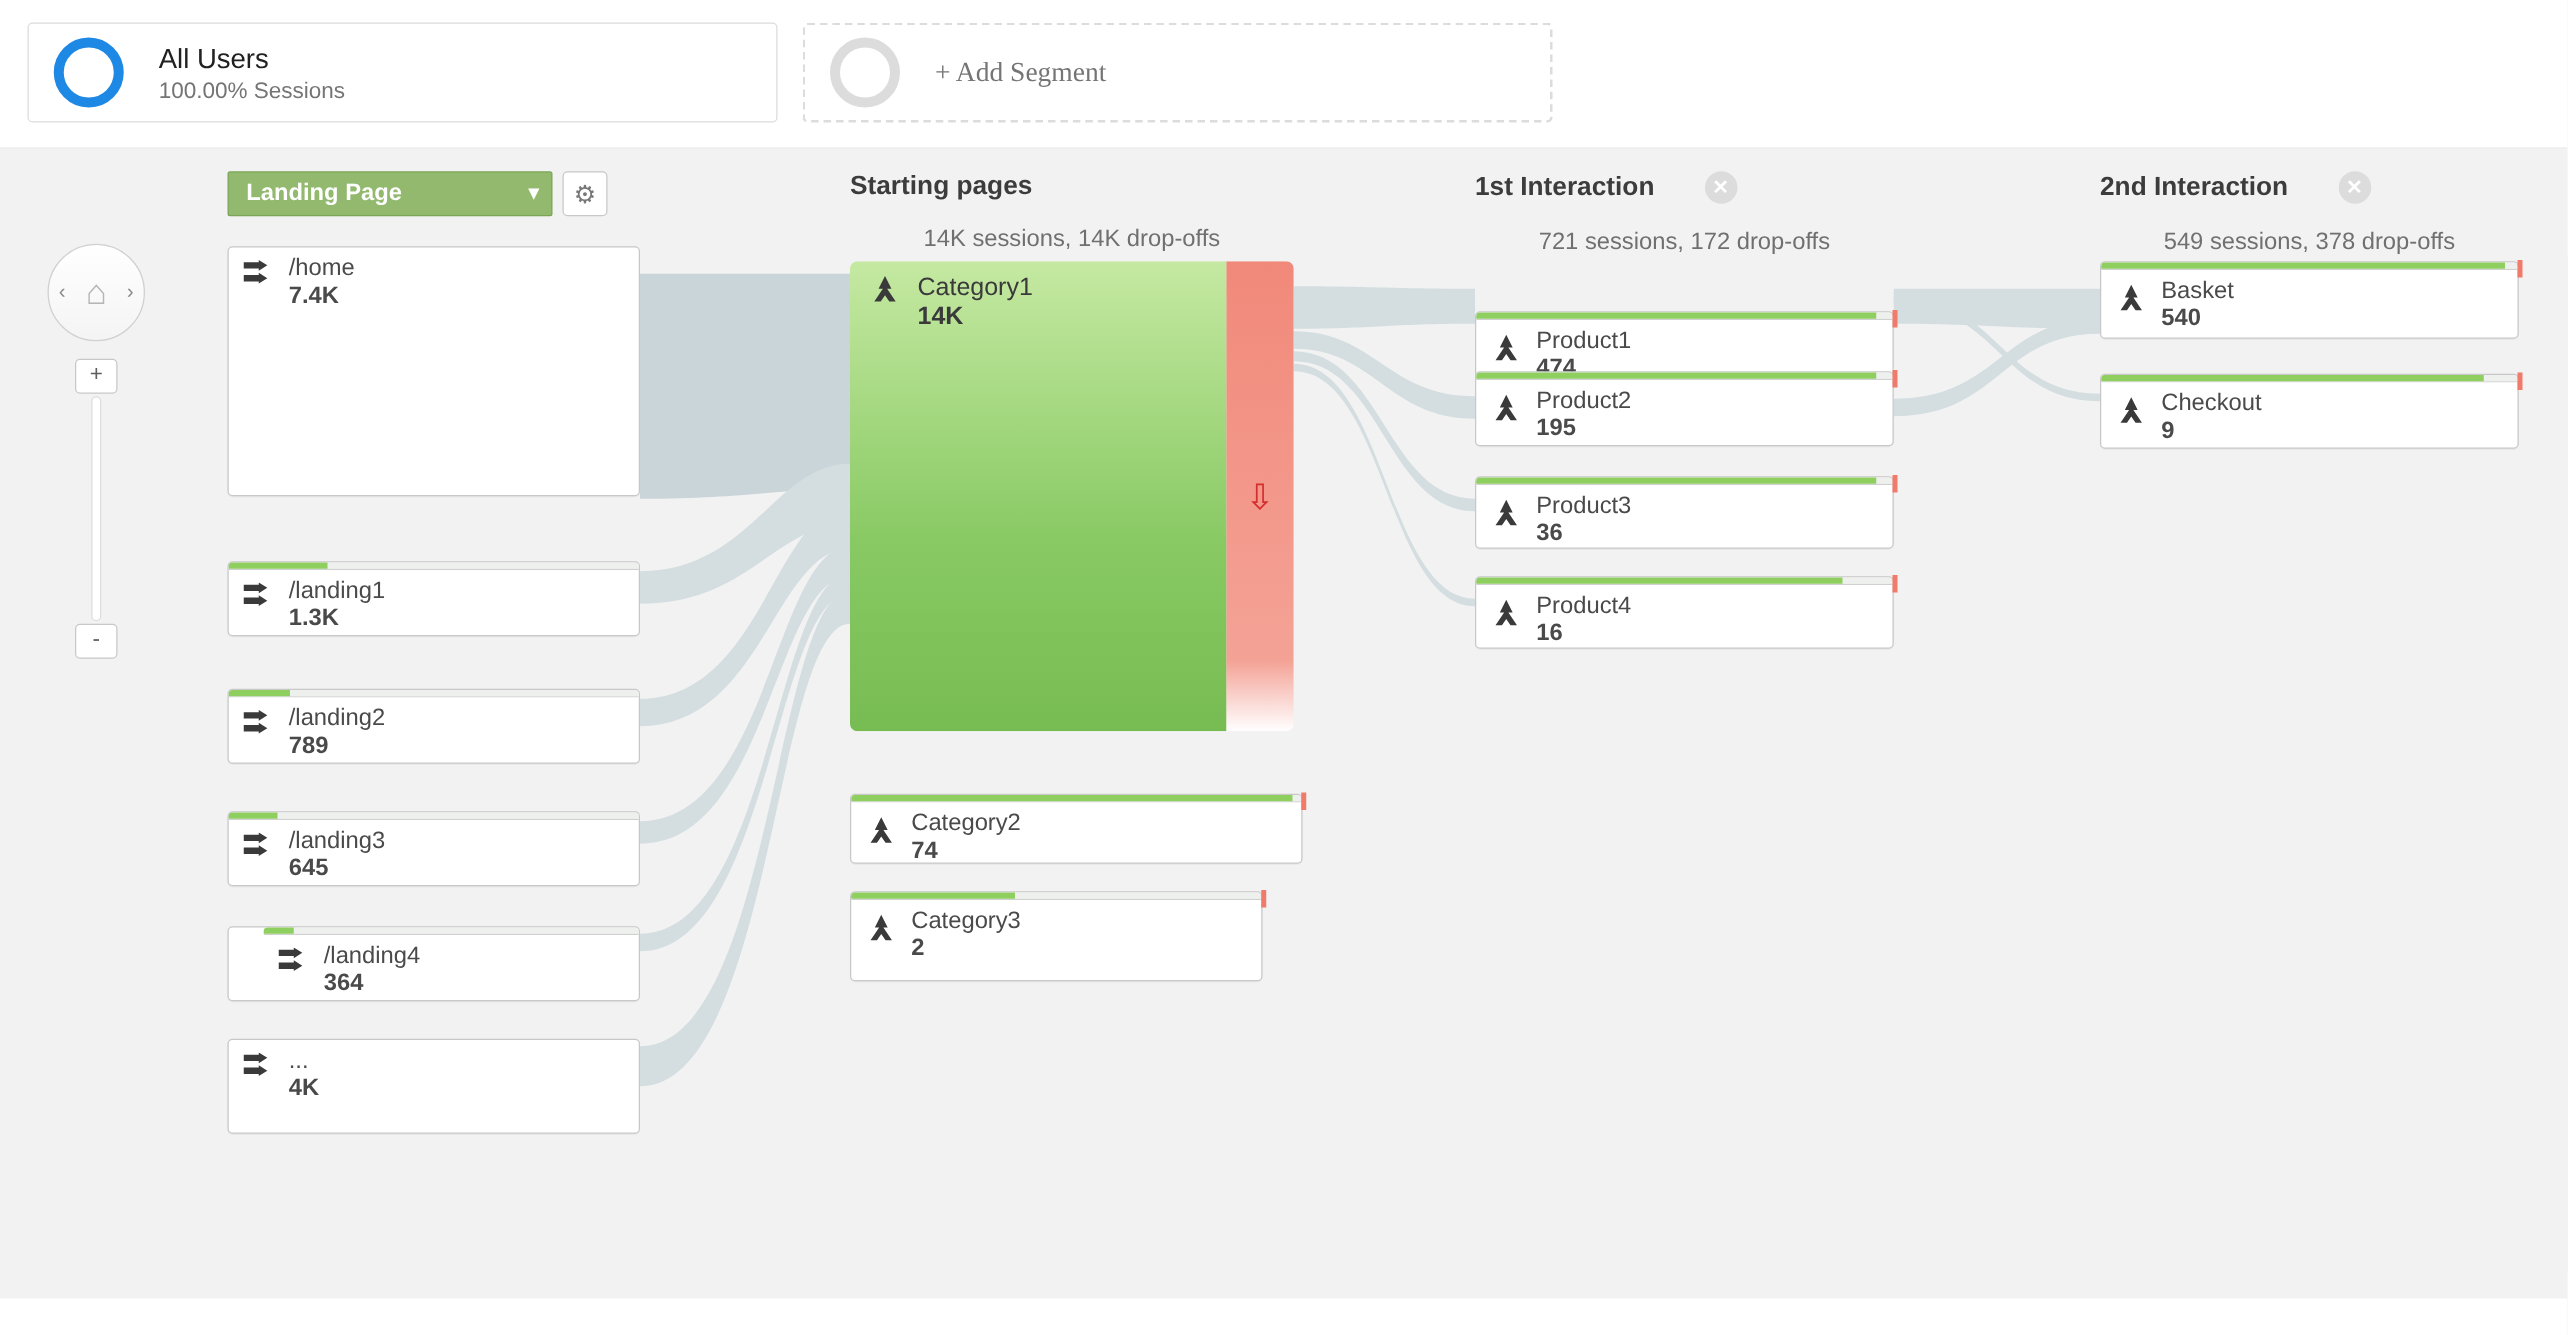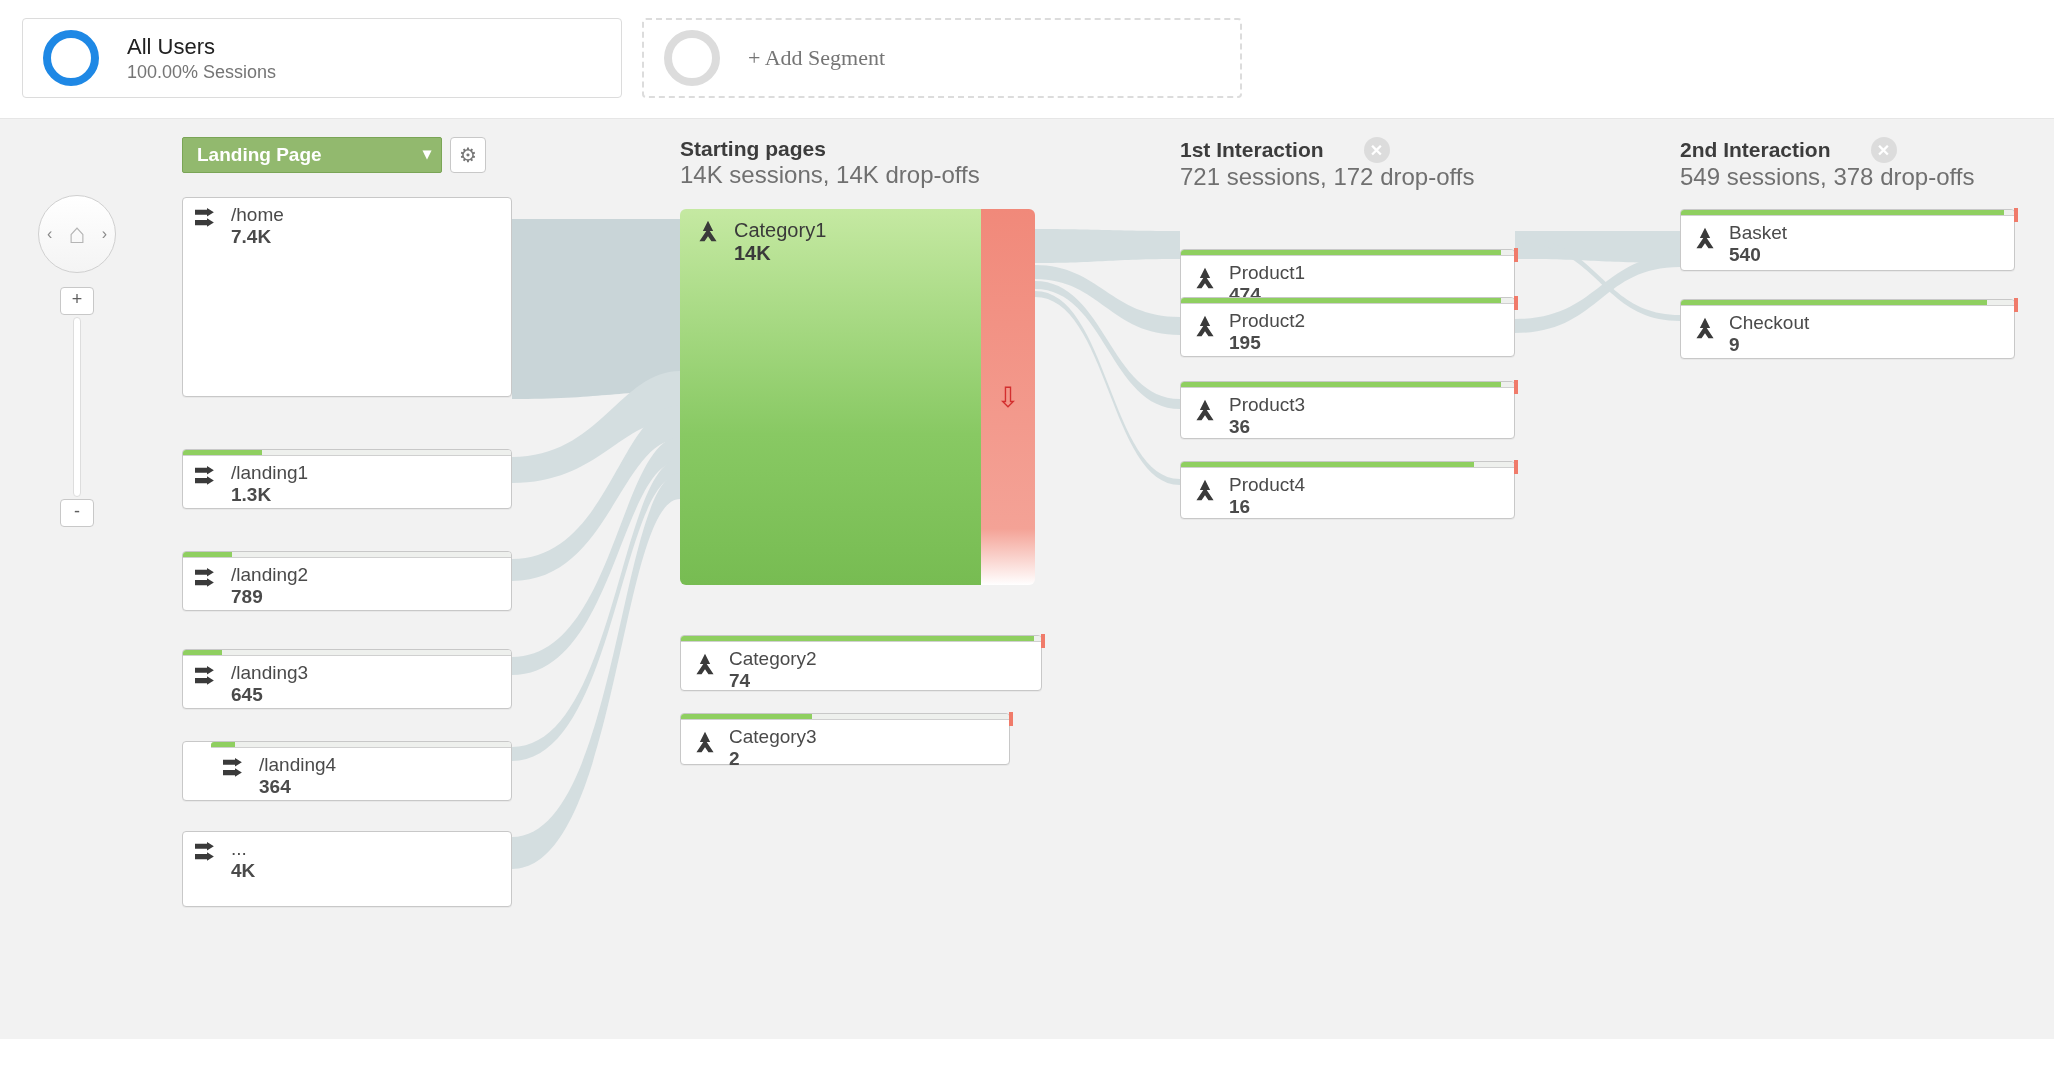--- a/index.html
+++ b/index.html
@@ -112,28 +112,28 @@
     position:absolute;
     top: 0;
     bottom:0;
   }
   .col-sources { left: 182px; width: 330px; }
   .col-start   { left: 680px; width: 355px; }
   .col-int1    { left: 1180px;width: 335px; }
   .col-int2    { left: 1680px;width: 335px; }
 
   .col-header {
-    position:absolute; top:18px; left:0; right:0;
+    position:absolute; top:18px; left:0; right:0;text-align:center;
   }
   .col-header .title {
     font-size:21px; font-weight:bold; color:#3c3c3c;
     display:flex; align-items:center; gap:12px;
   }
   .col-header .sub {
-    font-size:24px; color:#707070; margin-top:0;
+    font-size:19px; color:#707070; margin-top:20px;
   }
   .col-header .close-pill {
     width:26px;height:26px;border-radius:50%;
     background:#dcdcdc;color:#fff;font-size:16px;
     display:inline-flex;align-items:center;justify-content:center;
     margin-left: 28px;
     cursor:pointer;
   }
 
   
@@ -410,21 +410,21 @@
           <svg viewBox="0 0 32 28">
               <path d="M6 26 L14 14 L10 14 L16 2 L22 14 L18 14 L26 26 L20 26 L16 20 L12 26 Z"></path>
             </svg>
         </span>
         <div>
           <div class="lbl">Category2</div>
           <div class="val">74</div>
         </div>
       </div>
     </div>
-    <div class="node" style="top:594px;height:52px;width:330px;">
+    <div class="node" style="top:594px;height:72px;width:330px;">
       <div class="meter" style="--fill:40%;">
           <small class="drop"></small>
         </div>
       <div class="row">
         <span class="ico ico-merge">
           <svg viewBox="0 0 32 28">
               <path d="M6 26 L14 14 L10 14 L16 2 L22 14 L18 14 L26 26 L20 26 L16 20 L12 26 Z"></path>
             </svg>
         </span>
         <div>

